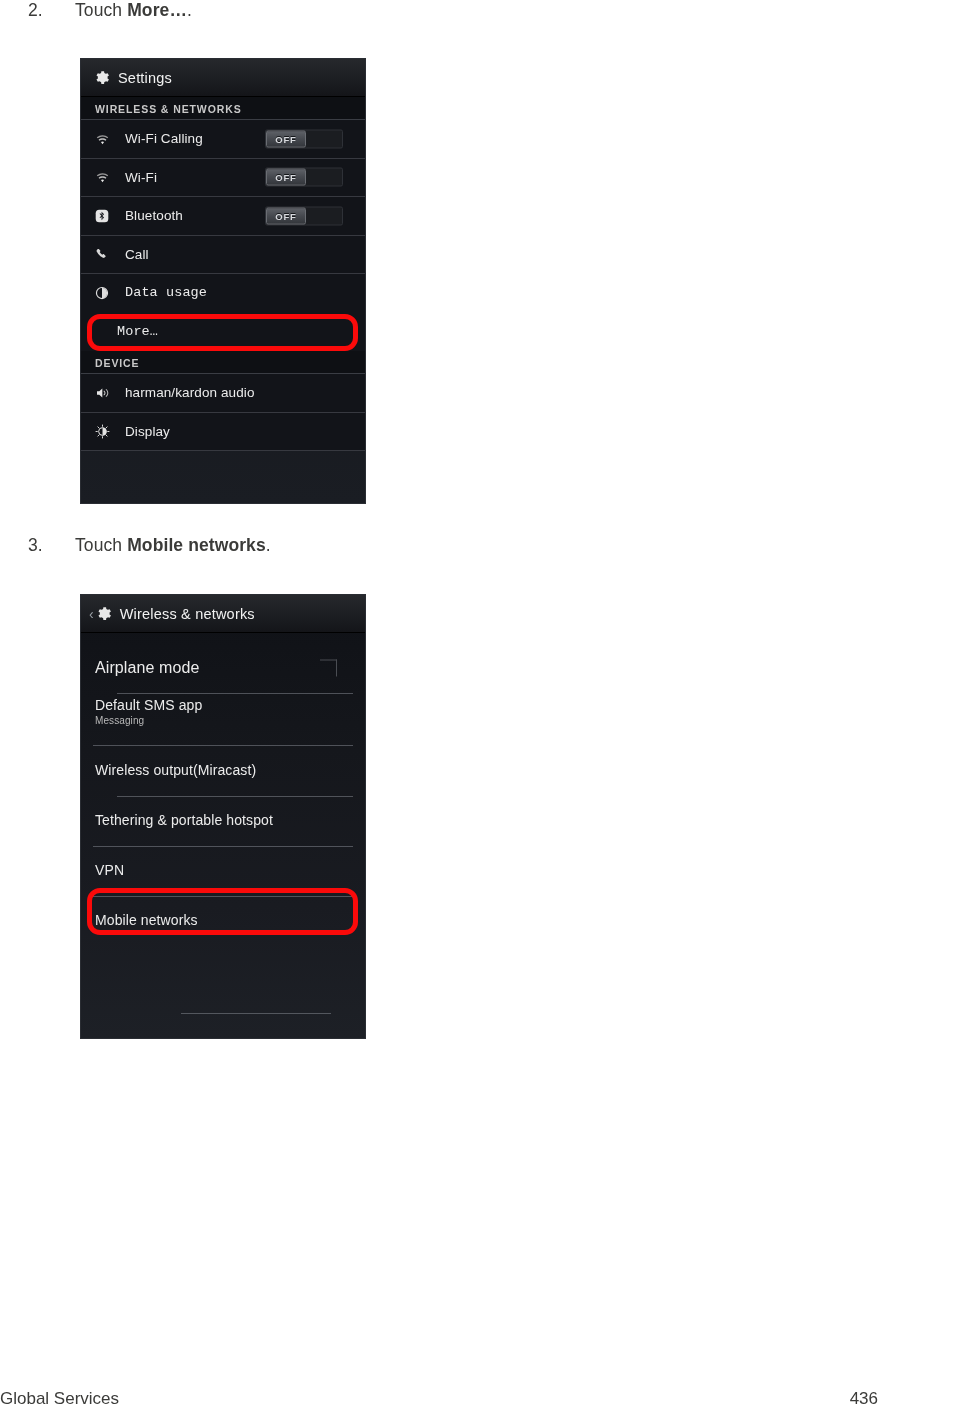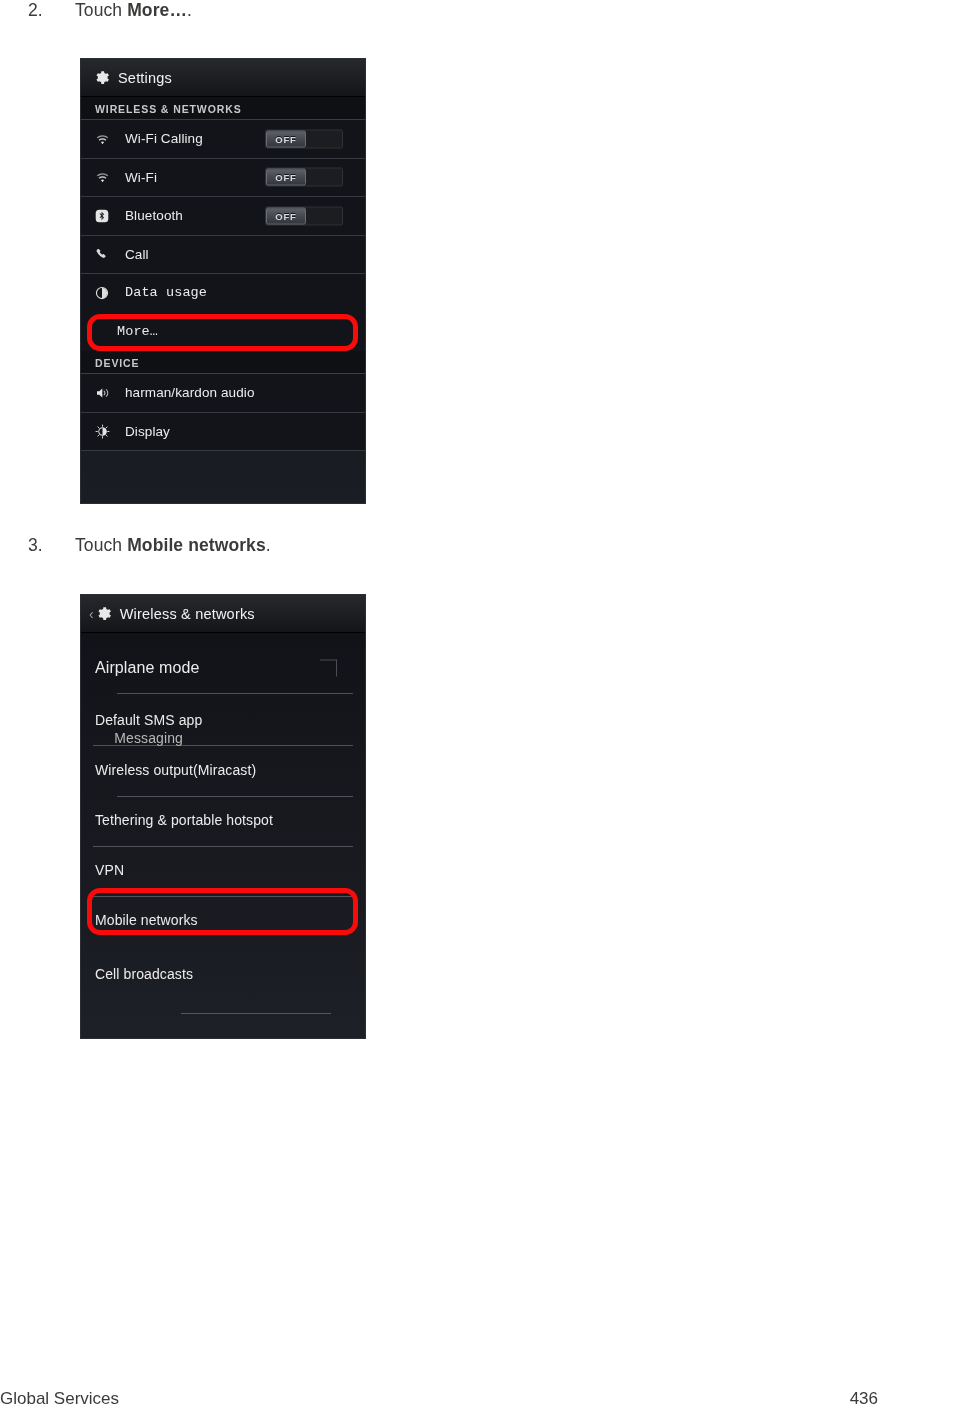--- a/index.html
+++ b/index.html
@@ -112,28 +112,27 @@
     justify-content: flex-start;
     margin-right: 8px;
     color: #e4e4e4;
   }
   .row .lbl {
     font-size: 13.5px;
     color: #ececec;
     letter-spacing: 0.1px;
   }
   .row .lbl.indent { margin-left: 22px; }
-  .row.two { height: 50px; align-items: flex-start; padding-top: 19px; }
+  .row.two { height: 50px; align-items: flex-start; padding-top: 4px; }
   .row .stack { display:flex; flex-direction: column; }
   .row .sub {
-    font-size: 14px;
+    font-size: 10px;
     color: #b8b8b8;
     margin-top: 2px;
     letter-spacing: 0.1px;
-    text-align: center;
   }
 
   
   .switch {
     position: absolute;
     right: 22px;
     top: 50%;
     transform: translateY(-50%);
     width: 78px; height: 19px;
     background: #1b1d21;
@@ -376,23 +375,20 @@
 
       <div class="row" style="height:50px; border-bottom:0;">
         <span class="lbl" style="font-size:14px;">VPN</span>
       </div>
       <div class="short-div" style="left:12px; right:12px; top:263px;"></div>
 
       <div class="row" style="height:50px; border-bottom:0;">
         <span class="lbl" style="font-size:14px;">Mobile networks</span>
       </div>
 
-      <div class="row" style="height:50px; border-bottom:0; margin-top:4px;">
-        <span class="lbl" style="font-size:14px;">Cell broadcasts</span>
-      </div>
       <div class="short-div" style="left:100px; right:34px; top:380px;"></div>
 
     </div>
   </div>
 </div>
 
 <div class="callout" style="left:87px; top:888px; width:271px; height:47px;"></div>
 
 <div class="footer" style="left:0; width:881px;">
   <span class="f-left" style="left:0px;">Global Services</span>

